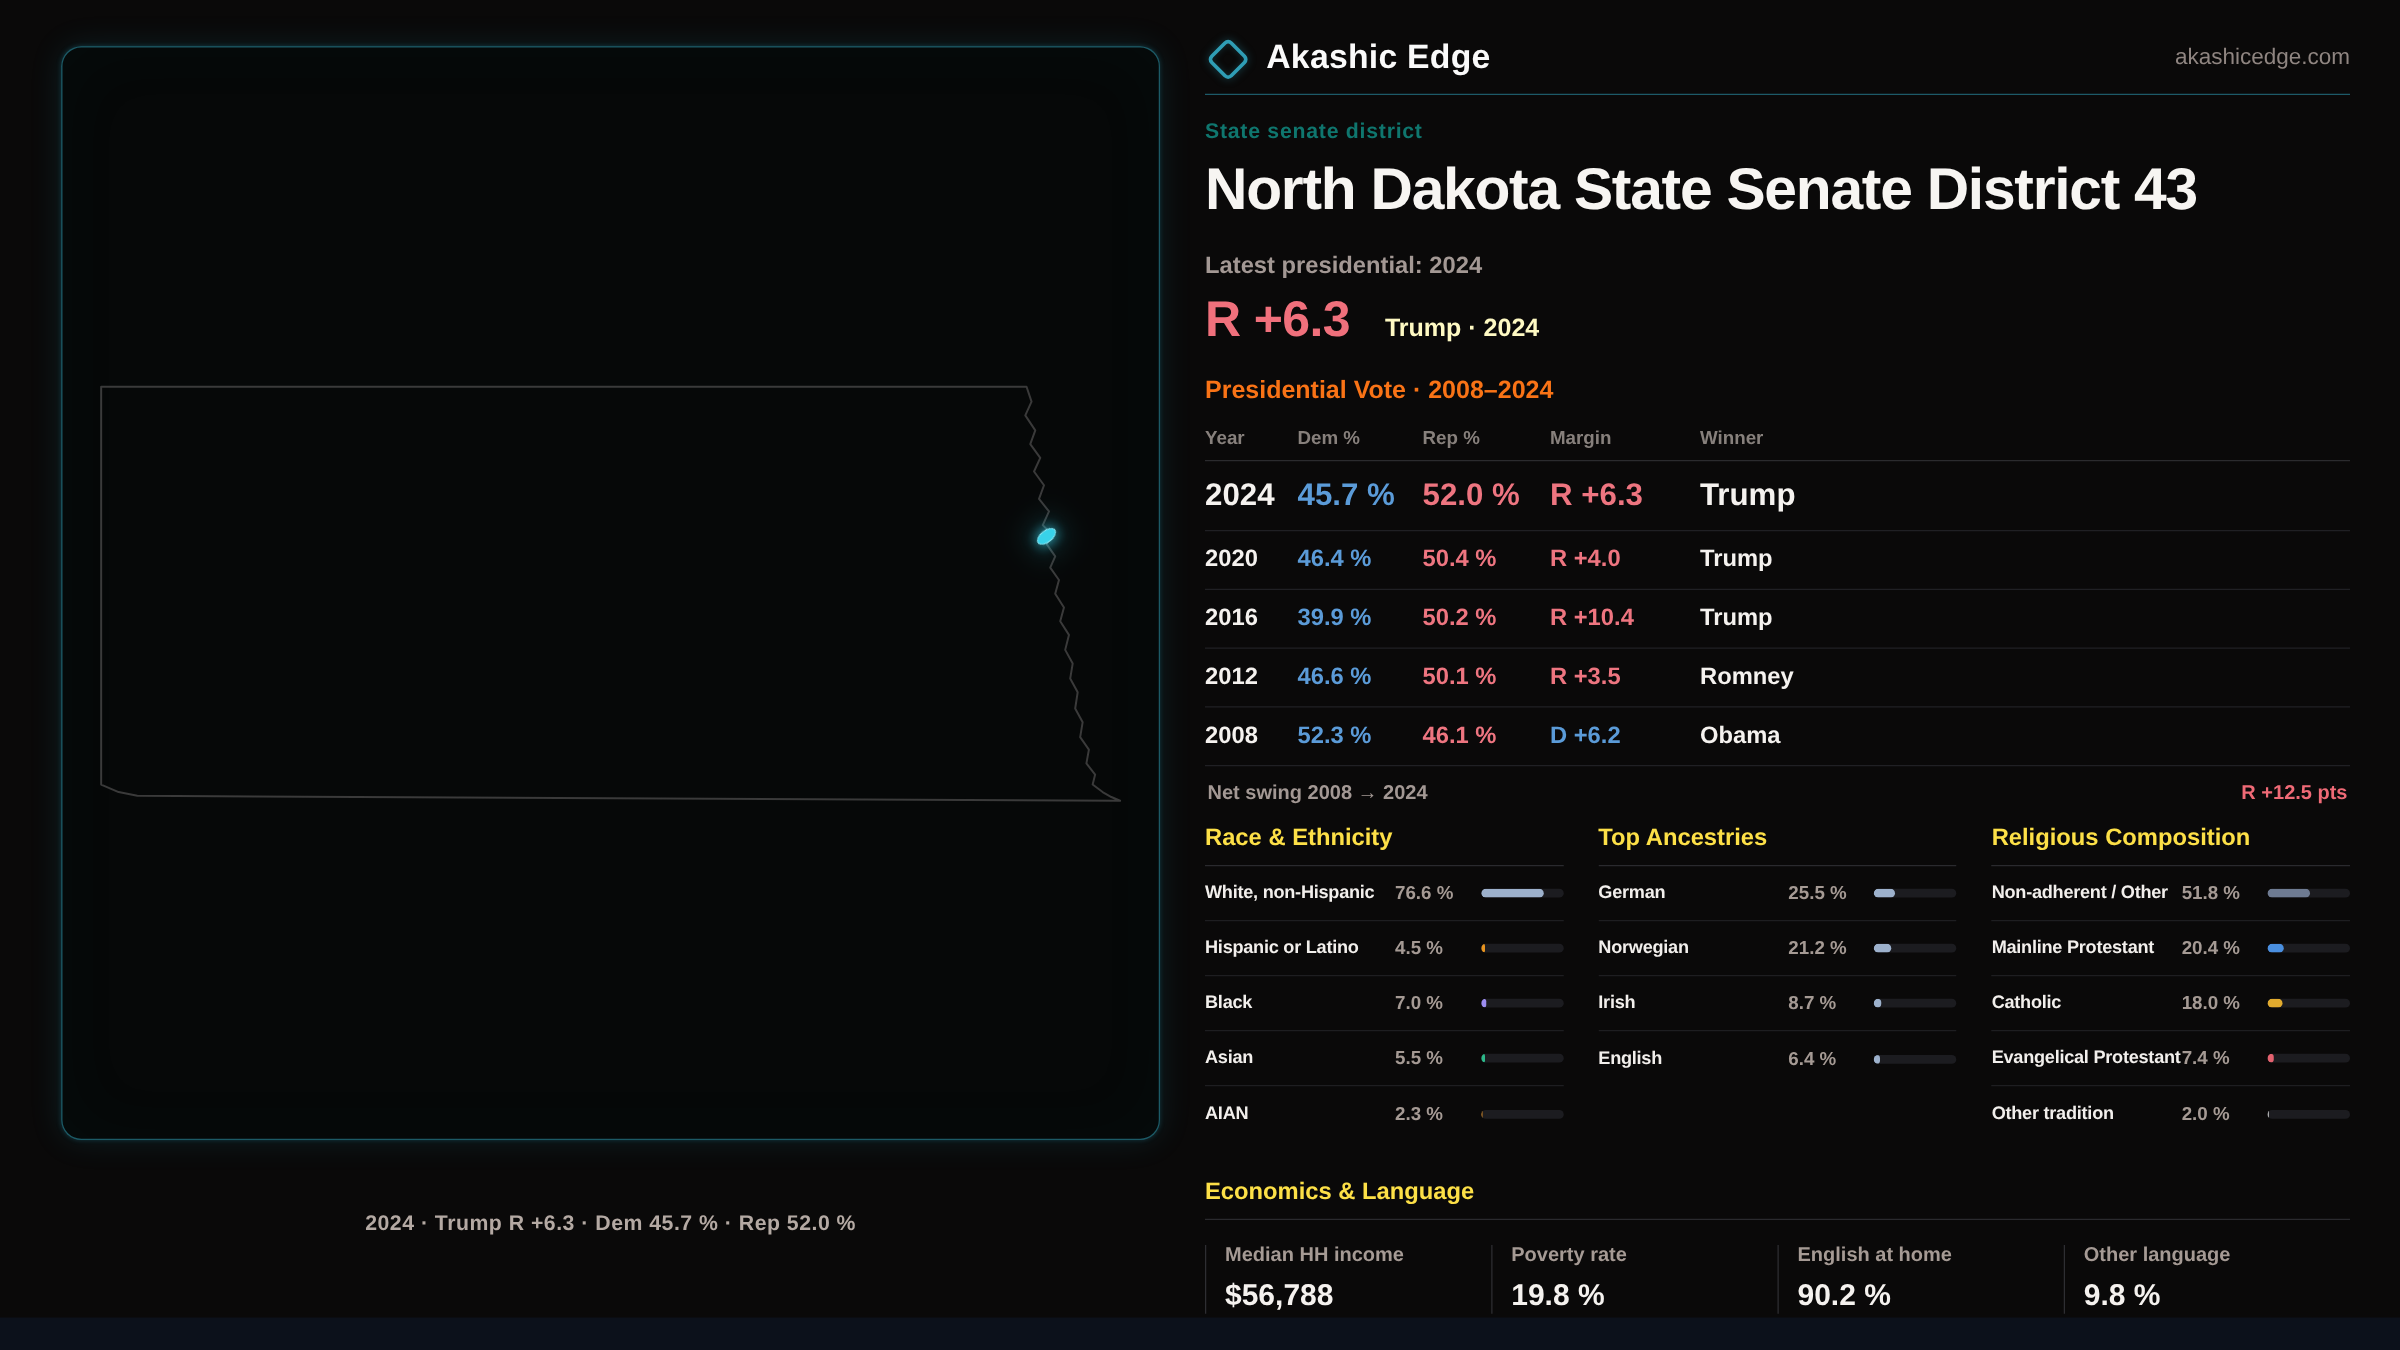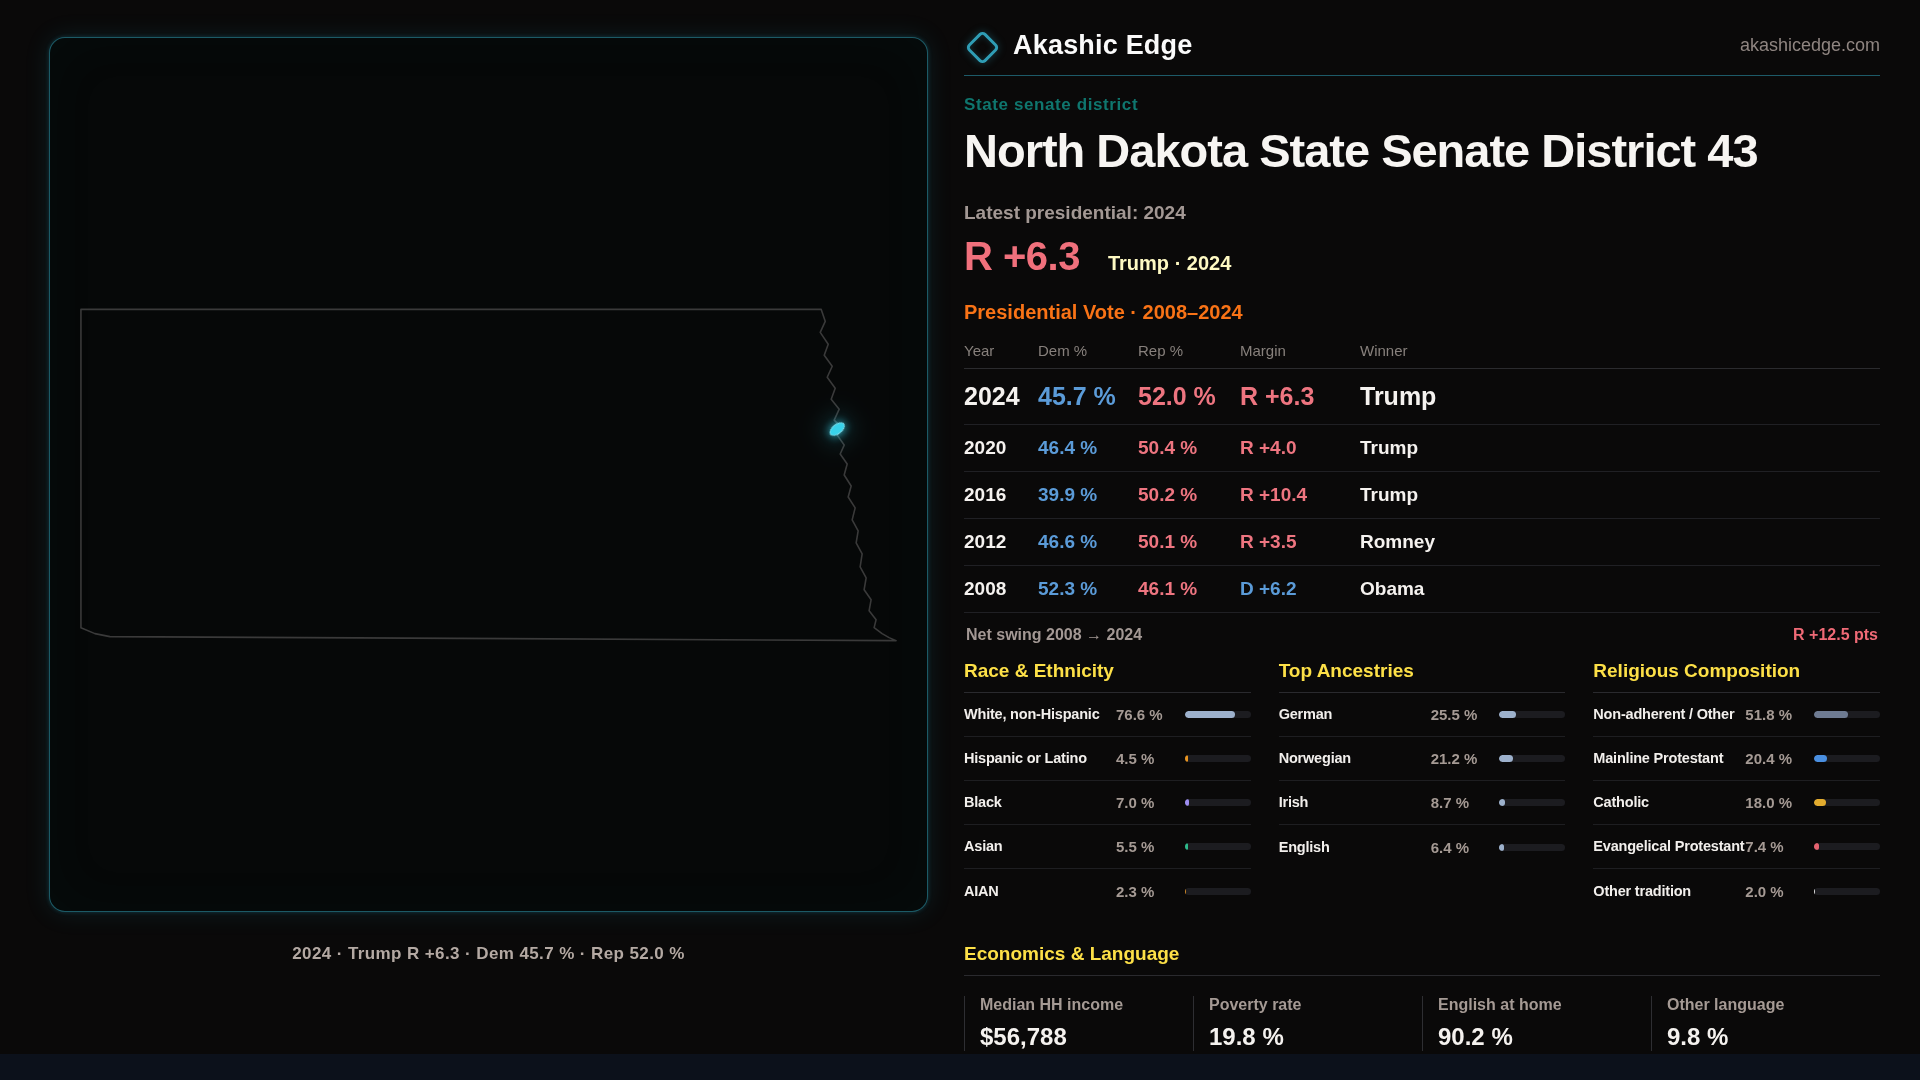--- a/index.html
+++ b/index.html
@@ -18,21 +18,21 @@
     border:1px solid rgba(47,158,180,.55);
     border-radius:16px;
     background:#060808;
     box-shadow:0 0 26px rgba(40,165,190,.14), 0 0 4px rgba(40,165,190,.25), inset 0 0 60px rgba(30,120,140,.04);
   }
   .map-card svg { width:100%; height:100%; display:block; }
   .state-outline { fill:none; stroke:#3a3a3a; stroke-width:1.6; stroke-linejoin:round; }
   .district-dot { fill:#38d2ea; stroke:#8eeaf6; stroke-width:.8;
                   filter:drop-shadow(0 0 5px rgba(56,210,234,.95)) drop-shadow(0 0 12px rgba(56,210,234,.55)); }
   .map-caption {
-    position:absolute; left:49px; top:944px; width:879px;
+    position:absolute; left:49px; top:969px; width:879px;
     text-align:center; color:#b4a9a3; font-size:17px; letter-spacing:.4px; font-weight:bold;
   }
 
   
   .right { position:absolute; left:964px; top:30px; width:916px; }
 
   .brand-row { display:flex; align-items:center; }
   .diamond {
     width:25px; height:25px; border:3px solid #2f9db5; border-radius:5px;
     transform:rotate(45deg); margin:3px 18px 0 6px; flex:0 0 auto;
@@ -49,21 +49,21 @@
 
   .headline-margin-row { margin-top:10px; display:flex; align-items:baseline; }
   .headline-margin { font-size:40px; font-weight:bold; color:#f0707c; letter-spacing:-.5px; }
   .headline-context { margin-left:28px; font-size:20px; font-weight:bold; color:#fef9c3; }
 
   .table-title { margin-top:22px; font-size:20px; font-weight:bold; color:#f97316; }
 
   .vote-table { margin-top:10px; width:100%; }
   .vt-row { display:grid; grid-template-columns:74px 100px 102px 120px auto; align-items:baseline; }
   .vt-head { padding:8px 0 9px; border-bottom:1px solid #2b2b2e; }
-  .vt-head span { color:#87807c; font-size:15px; font-weight:normal; }
+  .vt-head span { color:#87807c; font-size:15px; font-weight:bold; }
   .vt-body { padding:12px 0; border-bottom:1px solid #202024; font-size:19px; font-weight:bold; }
   .vt-body.big { font-size:25px; padding:13px 0; }
   .cell-year { color:#f5f2ef; }
   .cell-dem { color:#5b9bd8; }
   .cell-rep { color:#ee7580; }
   .cell-margin.rep { color:#ee7580; }
   .cell-margin.dem { color:#5b9bd8; }
   .cell-winner { color:#f5f2ef; }
 
   .net-swing { display:flex; justify-content:space-between; padding:13px 2px 0; }

